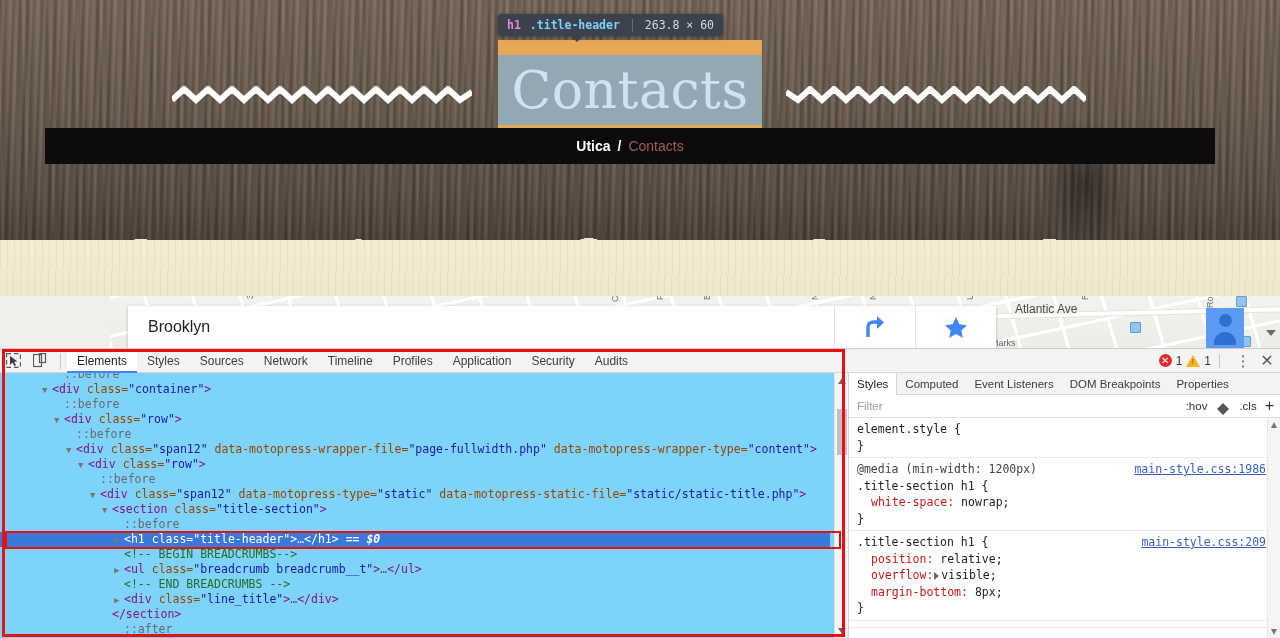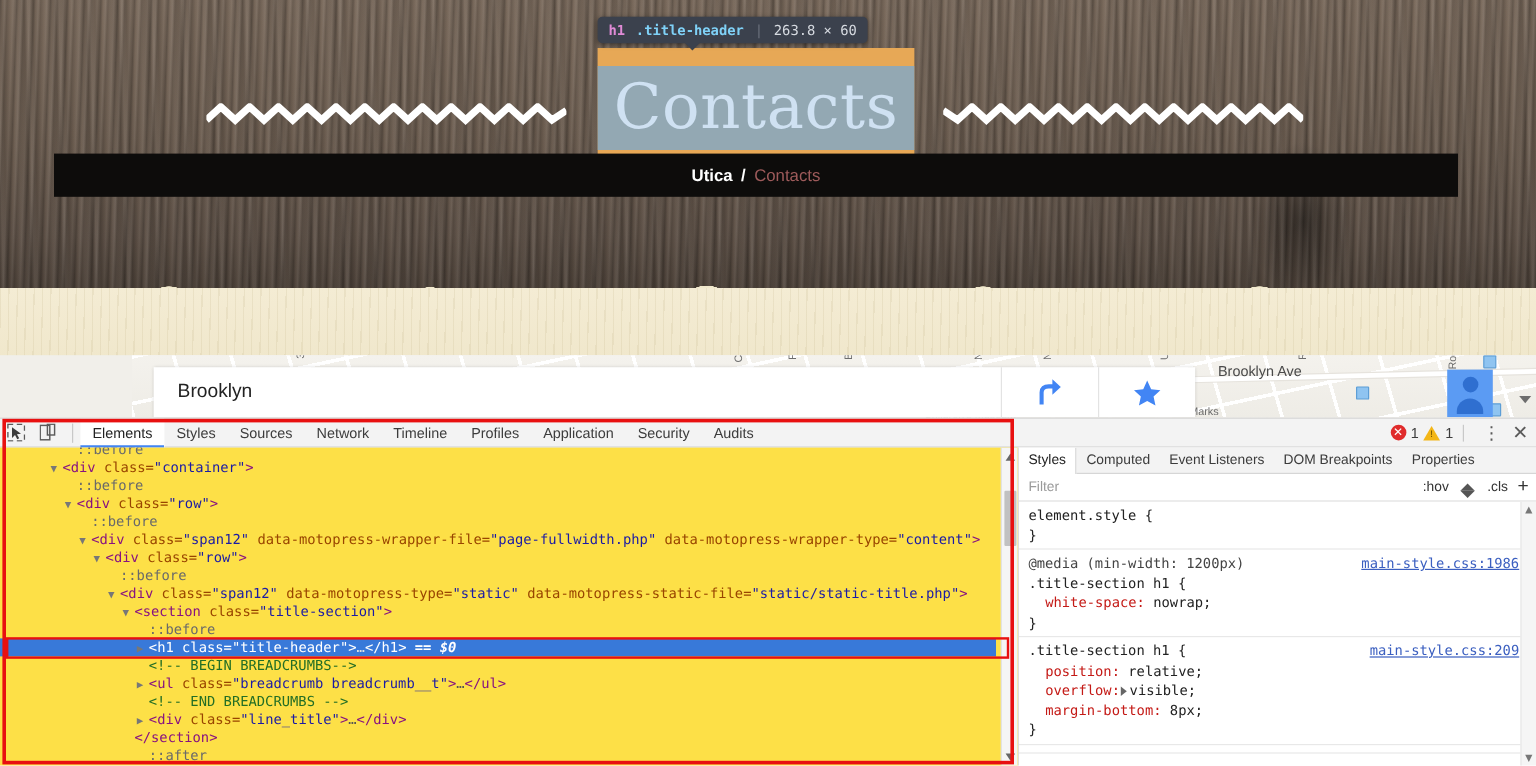--- a/index.html
+++ b/index.html
@@ -194,21 +194,21 @@
     border-bottom: 12px solid #f3b617; position: relative;
   }
   .warn-tri::after{ content:"!"; position:absolute; left:-1.5px; top:2px; font-size:8px; color:#6b4e00; font-family:"Liberation Sans",sans-serif;}
   .dt-count-sep { width:1px; height:14px; background:#c8c8c8; margin:0 4px;}
   .kebab { width: 22px; text-align:center; font-size:15px; color:#5a5a5a; letter-spacing:0; }
   .closex { width: 26px; text-align:center; font-size:16px; color:#5a5a5a; }
 
   #dt-body { display: flex; height: 266px; }
   #dom-pane {
     width: 848px; height: 266px; position: relative; overflow: hidden;
-    background: #fde047;
+    background: #7dd3fc;
   }
   #dom-tree {
     position: absolute; left: 0; top: -6px; width: 830px;
     font-size: 11.5px; line-height: 15px; color: #222;
     white-space: nowrap;
   }
   .dnode { height: 15px; padding-left: 6px; }
   .dnode.sel { background: #3879d9; color: #fff; }
   .dnode.sel .tag, .dnode.sel .attr, .dnode.sel .val, .dnode.sel .pun { color:#fff; }
   .tw { display:inline-block; width:10px; color:#777; font-size:9px; }
@@ -345,21 +345,21 @@
           <div class="map-label rot" style="left: 500px; top: 6px;">Classon Ave</div>
           <div class="map-label rot" style="left: 592px; top: 4px;">Bedford Ave</div>
           <div class="map-label rot" style="left: 700px; top: 4px;">Nostrand Ave</div>
           <div class="map-label rot" style="left: 758px; top: 4px;">New York Ave</div>
           <div class="map-label" style="left: 626px; top: 28px;">Bergen St</div>
           <div class="map-label big" style="left: 660px; top: 31px;">Brooklyn</div>
           <div class="map-label" style="left: 660px; top: 44px;">Children's Museum</div>
           <div class="map-label rot" style="left: 855px; top: 4px;">Utica Ave</div>
           <div class="map-label" style="left: 870px; top: 42px;">St Marks</div>
           <div class="map-label rot" style="left: 970px; top: 4px;">Ralph Ave</div>
-          <div class="map-label big" style="left: 905px; top: 6px;">Brooklyn Ave</div>
+          <div class="map-label big" style="left: 905px; top: 6px;">Atlantic Ave</div>
           <div class="map-label rot" style="left: 1095px; top: 12px;">Rockaway Ave</div>
         </div>
     </div>
     <div class="map-search">
       <div class="q">Brooklyn</div>
       <div class="divider"></div>
       <div class="map-btn">
         <svg width="22" height="24" viewBox="0 0 22 24">
           <path d="M4 22 L4 12 Q4 7 10 7 L16 7" stroke="#4285f4" stroke-width="3.4" fill="none"></path>
           <polygon points="13,1 20,7.5 13,14" fill="#4285f4"></polygon>

